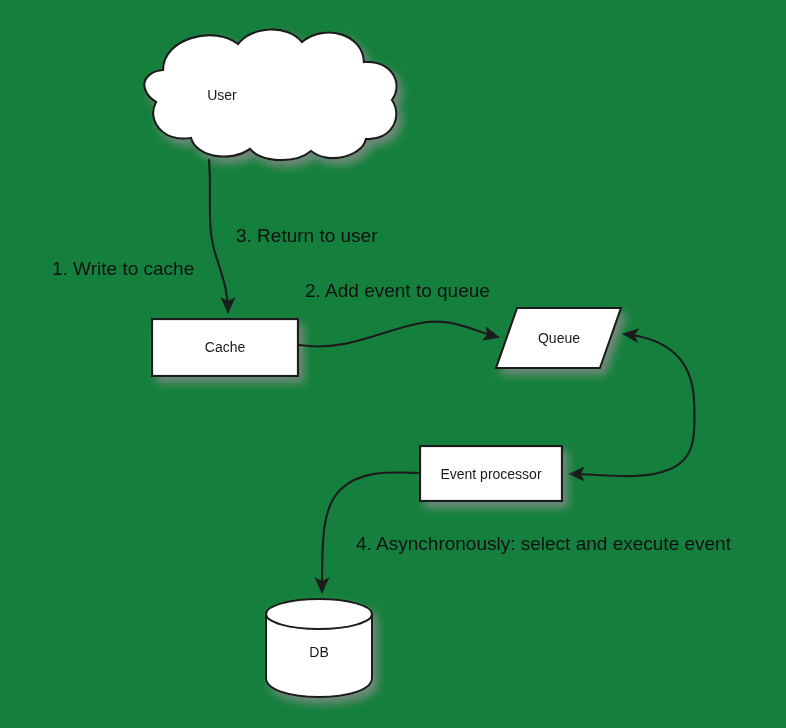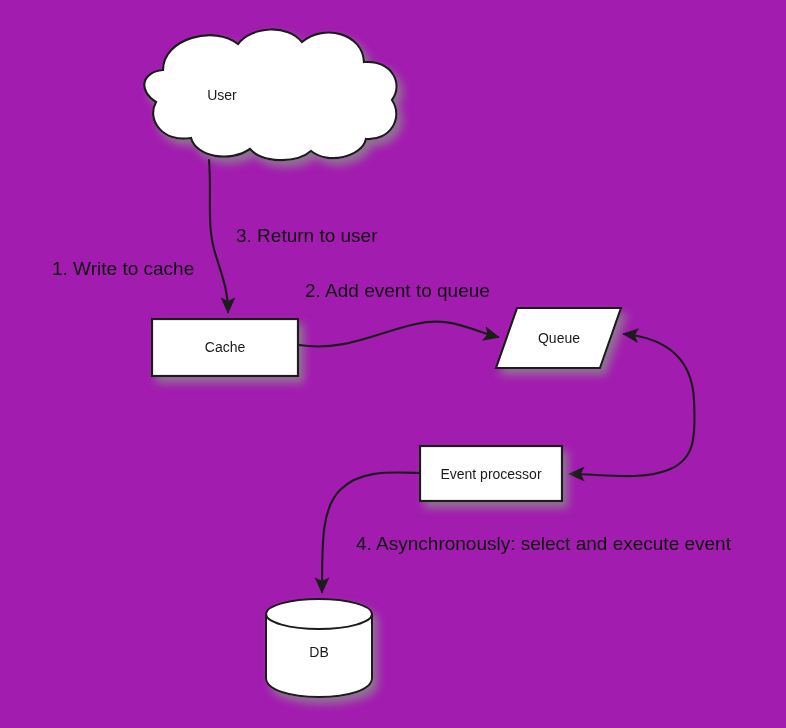--- a/index.html
+++ b/index.html
@@ -7,21 +7,21 @@
     padding: 0;
     background: #ffffff;
   }
   body {
     font-family: "Liberation Sans", "DejaVu Sans", sans-serif;
   }
   #canvas {
     position: relative;
     width: 786px;
     height: 728px;
-    background: #a21caf;
+    background: #15803d;
     overflow: hidden;
     text-decoration: underline;
   }
   #diagram-svg {
     position: absolute;
     inset: 0;
     width: 786px;
     height: 728px;
     display: block;
   }

